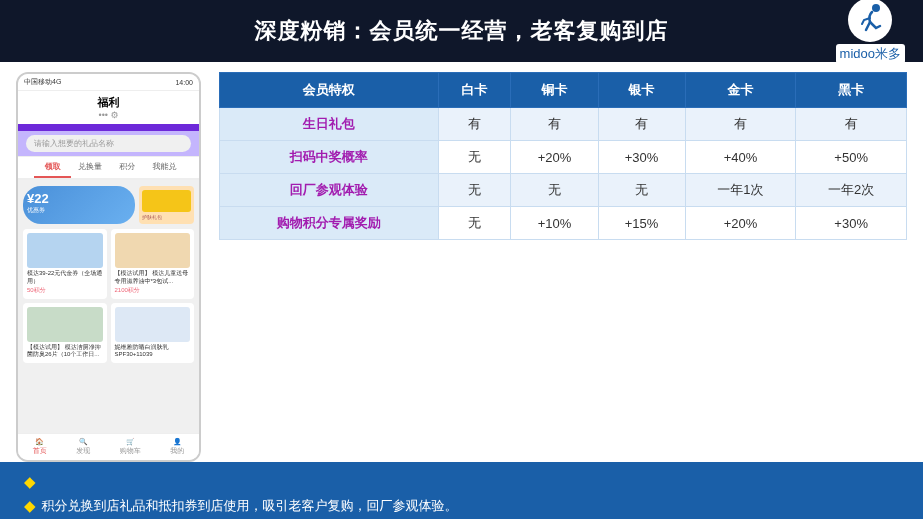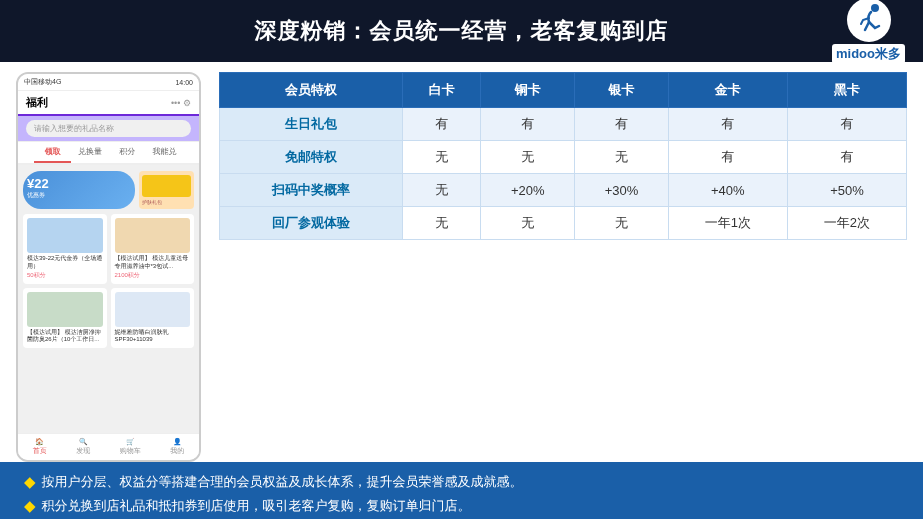--- a/index.html
+++ b/index.html
@@ -34,21 +34,21 @@
       flex-direction: column;
       align-items: center;
     }
     .logo-icon {
       width: 44px;
       height: 44px;
     }
     .logo-text {
       color: #1a5fa8;
       font-size: 13px;
-      font-weight: bold;
+      font-weight: normal;
       margin-top: 2px;
       background: #fff;
       border-radius: 3px;
       padding: 1px 4px;
     }
 
     
     .content {
       display: flex;
       padding: 10px 16px 0 16px;
@@ -77,21 +77,22 @@
       font-size: 7px;
       color: #333;
       border-bottom: 1px solid #eee;
     }
     .phone-nav-bar {
       background: #fff;
       padding: 4px 8px;
       display: flex;
       justify-content: space-between;
       align-items: center;
-      border-bottom: 2px solid #6d28d9;
+      border-bottom: 7px solid #6d28d9;
+      flex-direction: column;
     }
     .phone-search-bar {
       background: #c4b5fd;
       padding: 4px 8px;
       border-bottom: 1px solid #eee;
     }
     .phone-search-input {
       background: #f0f0f0;
       border-radius: 10px;
       padding: 3px 8px;
@@ -232,21 +233,21 @@
       background: #fff;
     }
     tbody tr td {
       padding: 7px 6px;
       text-align: center;
       border: 1px solid #c8dcf0;
       color: #333;
     }
     tbody tr td:first-child {
       font-weight: bold;
-      color: #0369a1;
+      color: #a21caf;
       background: #daeaf8;
       text-align: center;
     }
 
     
     .footer {
       background: #1a5fa8;
       padding: 8px 24px;
       min-height: 68px;
     }
@@ -361,50 +362,49 @@
       <tbody id="table-body">
       <tr>
             <td>生日礼包</td>
             <td>有</td>
             <td>有</td>
             <td>有</td>
             <td>有</td>
             <td>有</td>
           </tr>
           <tr>
-            <td>免邮特权</td>
-            <td>无</td>
-            <td>无</td>
-            <td>无</td>
-            <td>有</td>
-            <td>有</td>
-          </tr>
-          <tr>
             <td>扫码中奖概率</td>
             <td>无</td>
             <td>+20%</td>
             <td>+30%</td>
             <td>+40%</td>
             <td>+50%</td>
           </tr>
           <tr>
             <td>回厂参观体验</td>
             <td>无</td>
             <td>无</td>
             <td>无</td>
             <td>一年1次</td>
             <td>一年2次</td>
           </tr>
+          <tr>
+            <td>购物积分专属奖励</td>
+            <td>无</td>
+            <td>+10%</td>
+            <td>+15%</td>
+            <td>+20%</td>
+            <td>+30%</td>
+          </tr>
         </tbody>
     </table>
   </div>
 </div>
 
 <div class="footer">
   <div class="footer-item">
     <span class="footer-bullet">◆</span>
-    <span>按用户分层、权益分等搭建合理的会员权益及成长体系，提升会员荣誉感及成就感。</span>
   </div>
   <div class="footer-item">
     <span class="footer-bullet">◆</span>
-    <span>积分兑换到店礼品和抵扣券到店使用，吸引老客户复购，复购订单归门店。</span>
+    <span>积分兑换到店礼品和抵扣券到店使用，吸引老客户复购，回厂参观体验。</span>
   </div>
 </div>
 
 </body></html>

